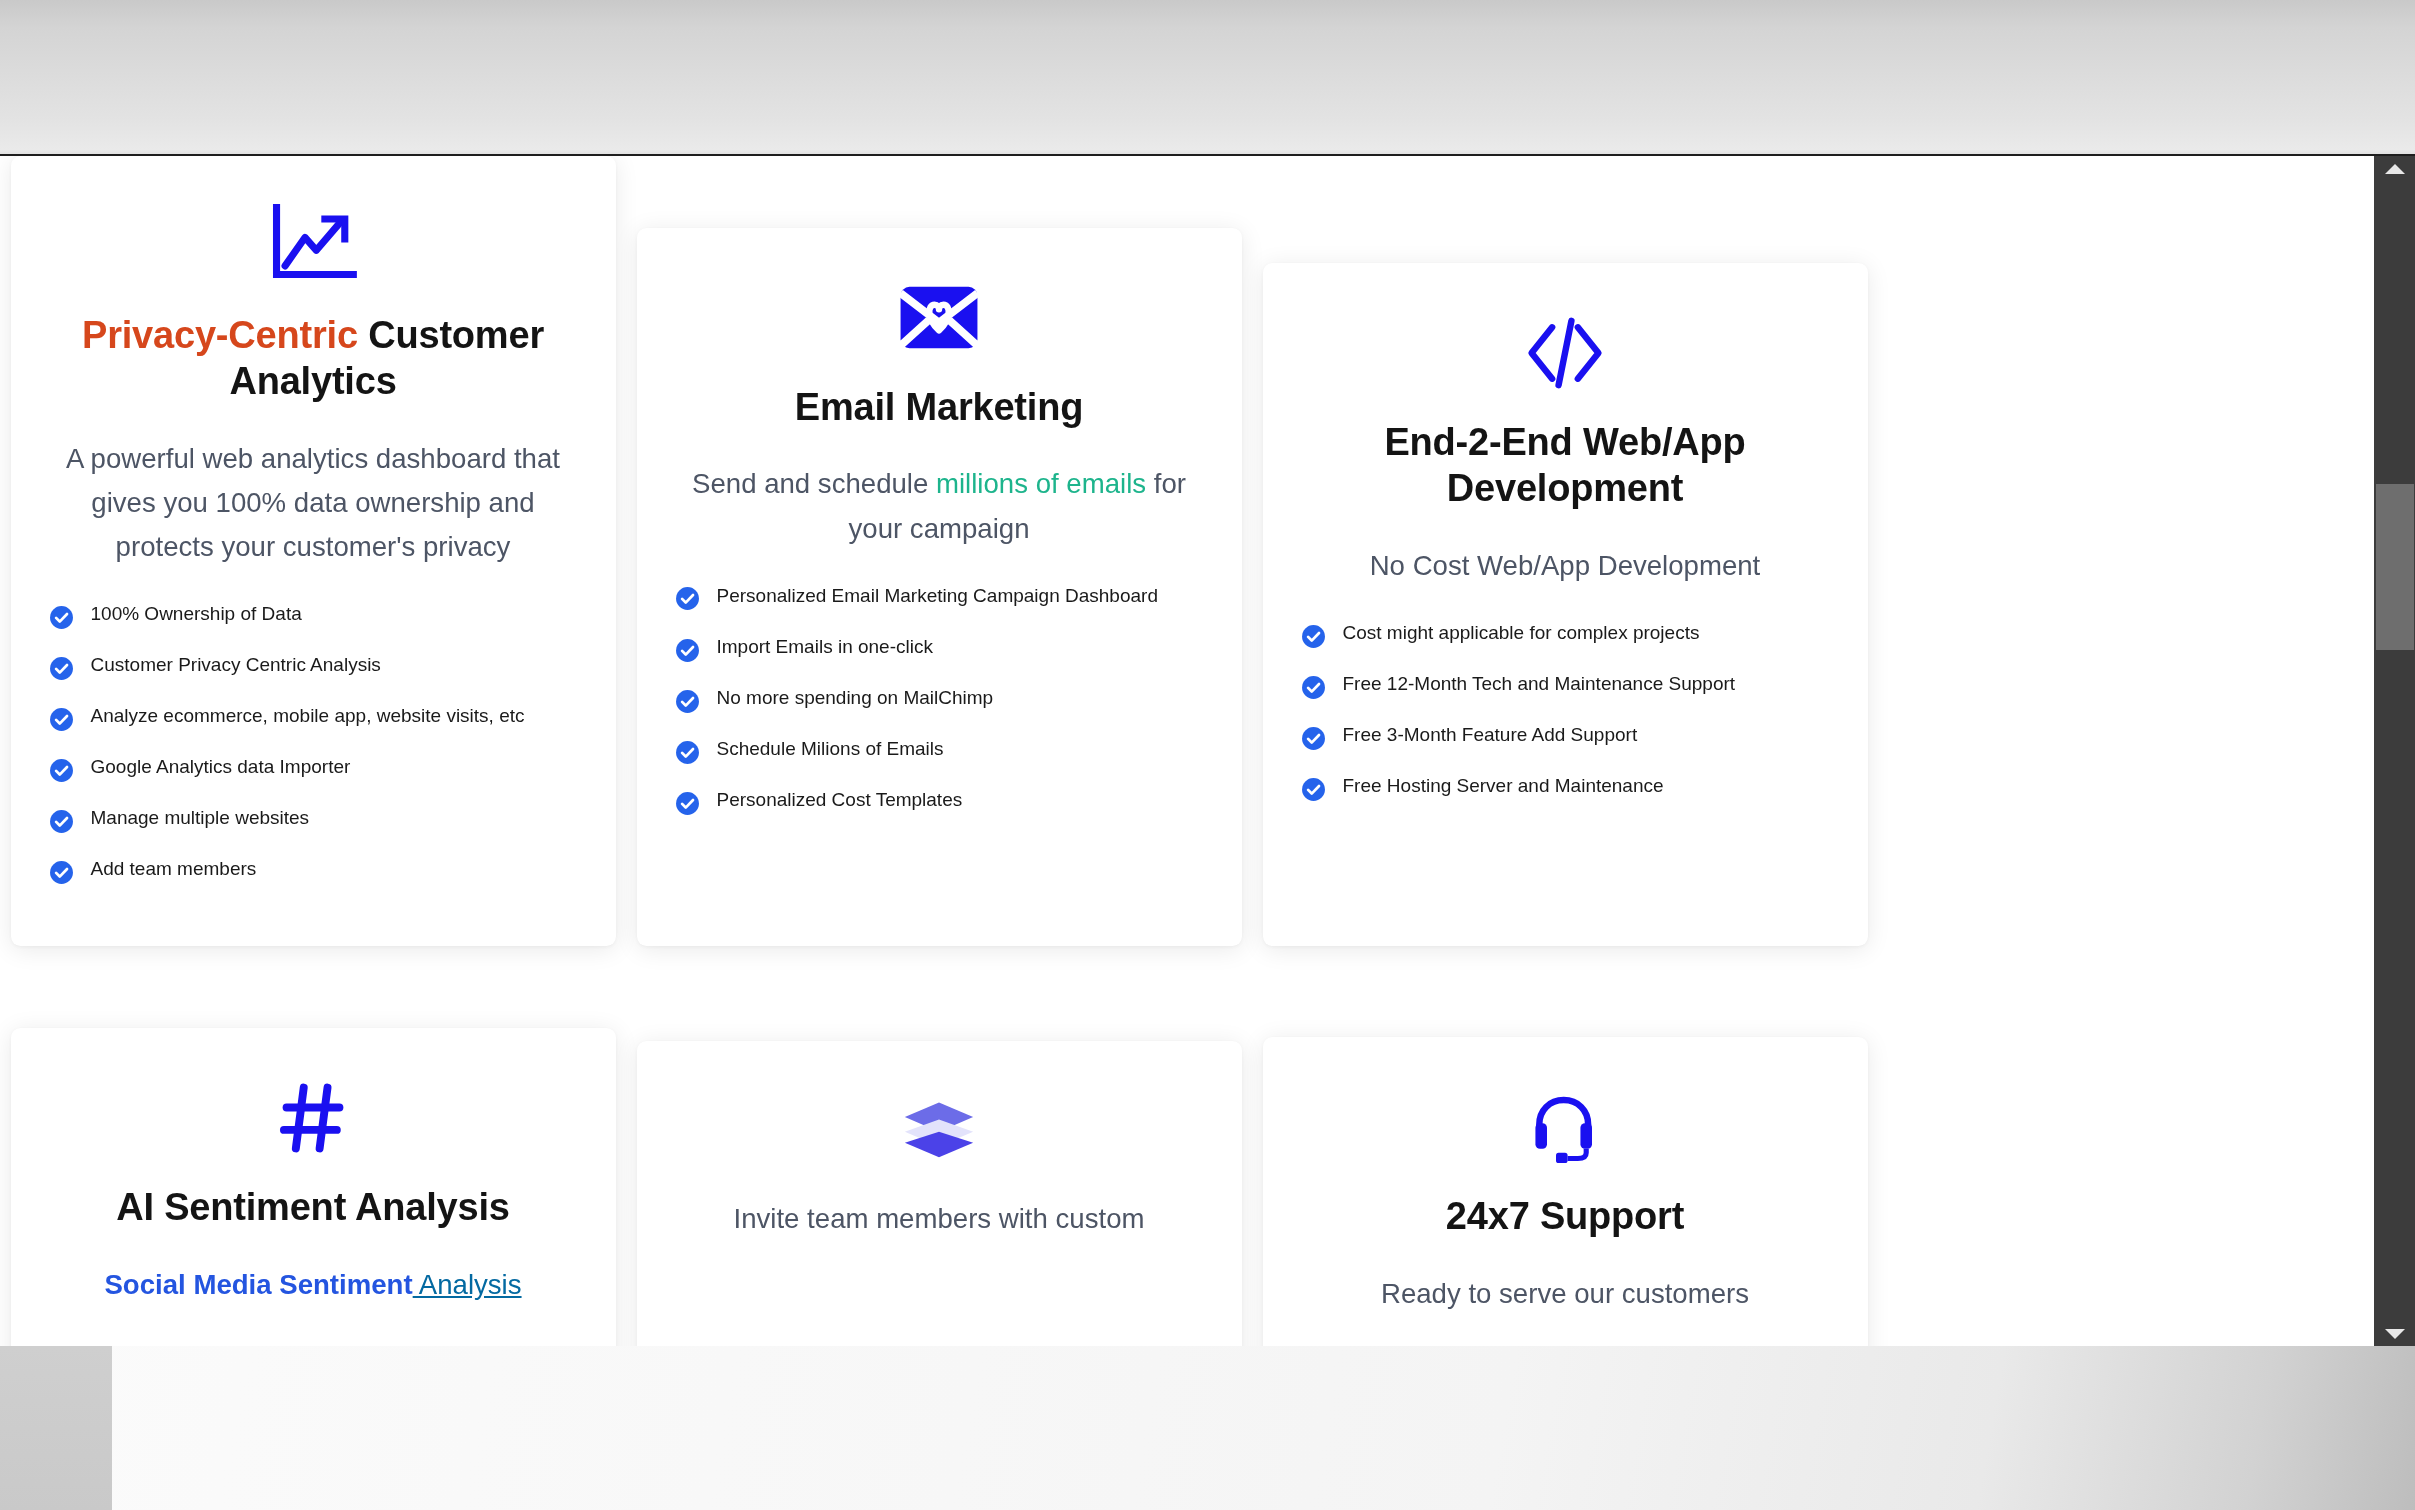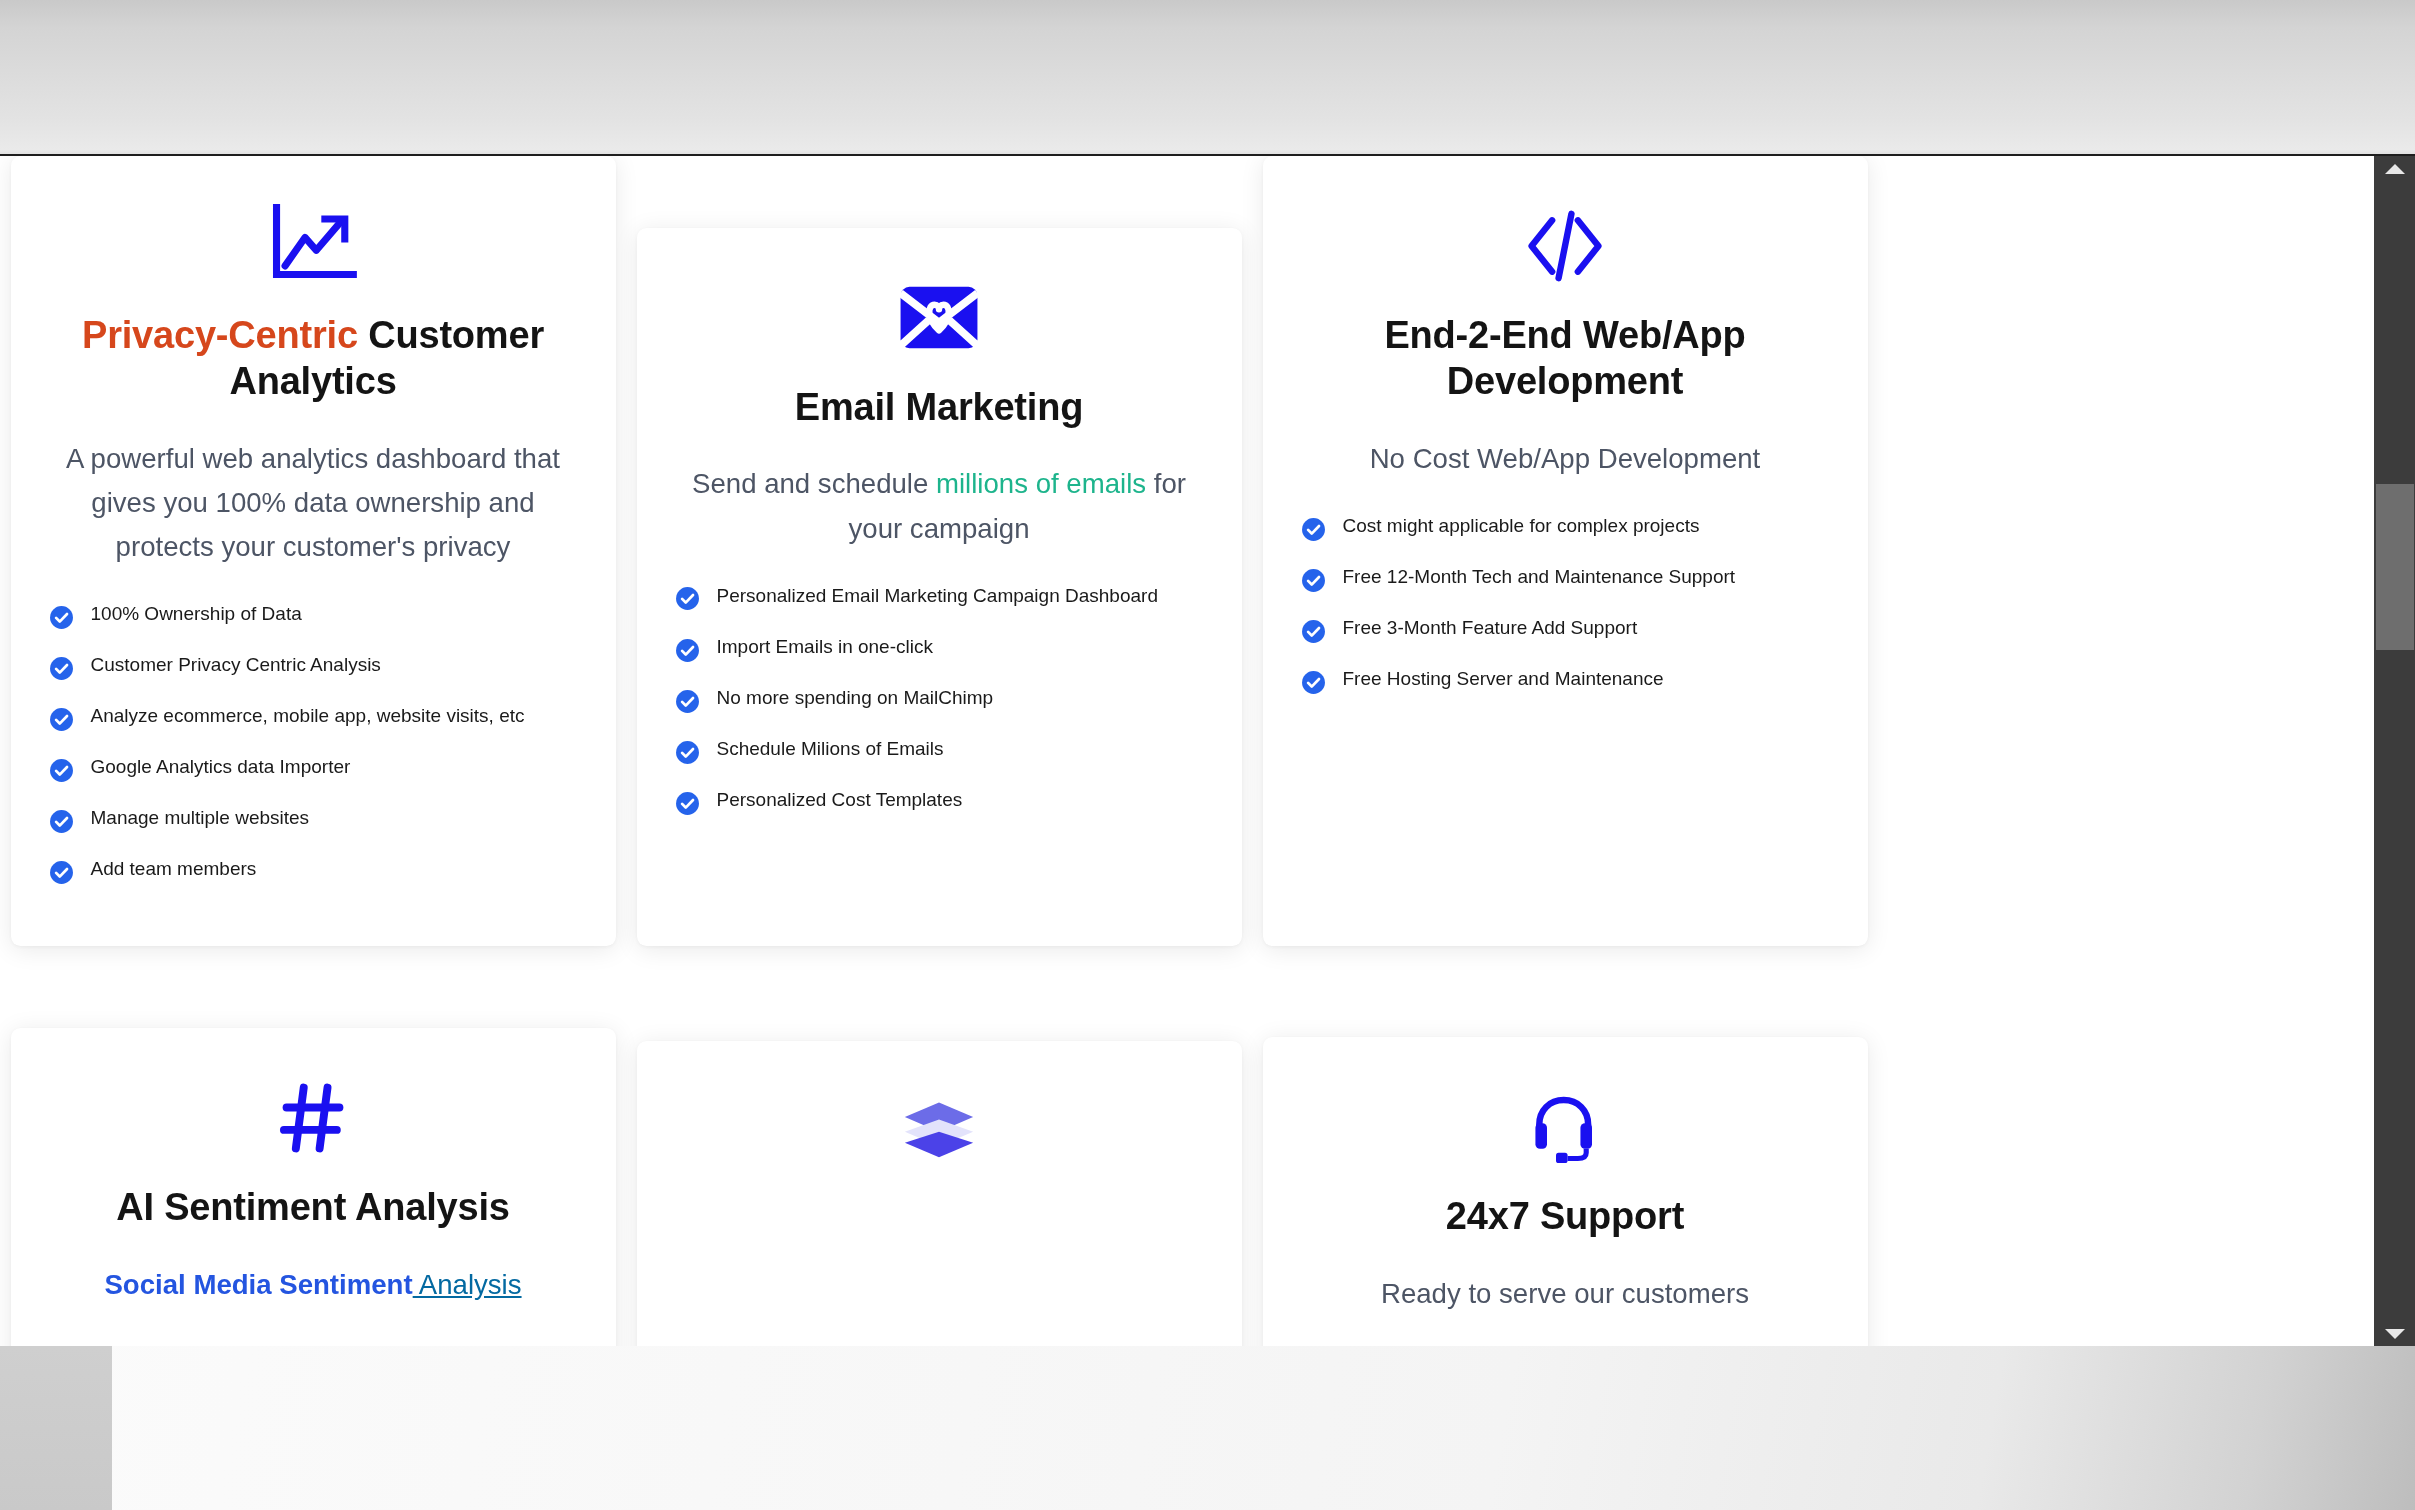--- a/index.html
+++ b/index.html
@@ -99,21 +99,21 @@
     display:flex; align-items:flex-start; gap:17px;
     margin-bottom:14.3px;
     font-size:19px; line-height:1.42; color:#1a1a1a;
   }
   .bullet:last-child{ margin-bottom:0; }
   .chk{ flex:0 0 auto; margin-top:3.8px; }
 
   
   .col1 { padding-top:0px; }
   .col2 { padding-top:72px; }
-  .col3 { }
+  .col3 { padding-top:107px; }
 
   
   .row2 .card{ padding-bottom:38px; }
 </style>
 </head>
 <body>
 
 <div id="screen">
 
   <div class="chrome-top"></div>
@@ -297,20 +297,21 @@
 
       <div class="cell col2 row2" style="padding-top:95px;">
         <div class="card">
           <div class="card-icon">
             <svg width="74" height="61" viewBox="0 0 60 50">
               <polygon points="30,2 58,14 30,26 2,14" fill="#6c6ce8"></polygon>
               <polygon points="30,16 58,26 30,38 2,26" fill="#e3e3fb"></polygon>
               <polygon points="30,26 58,35 30,47 2,35" fill="#4b42e8"></polygon>
             </svg>
           </div>
+          <div class="card-desc"><span>Invite team members with custom </span></div>
 
         </div>
       </div>
 
       <div class="cell col3 row2" style="padding-top:91px;align-items:center;">
         <div class="card">
           <div class="card-icon">
             <svg width="72" height="74" viewBox="0 0 56 56">
               <path d="M8 32 L8 26 C8 15 16 7 27 7 C38 7 46 15 46 26 L46 32" fill="none" stroke="#1a10f0" stroke-width="5"></path>
               <rect x="5" y="25" width="9" height="20" rx="3.5" fill="#1a10f0"></rect>

